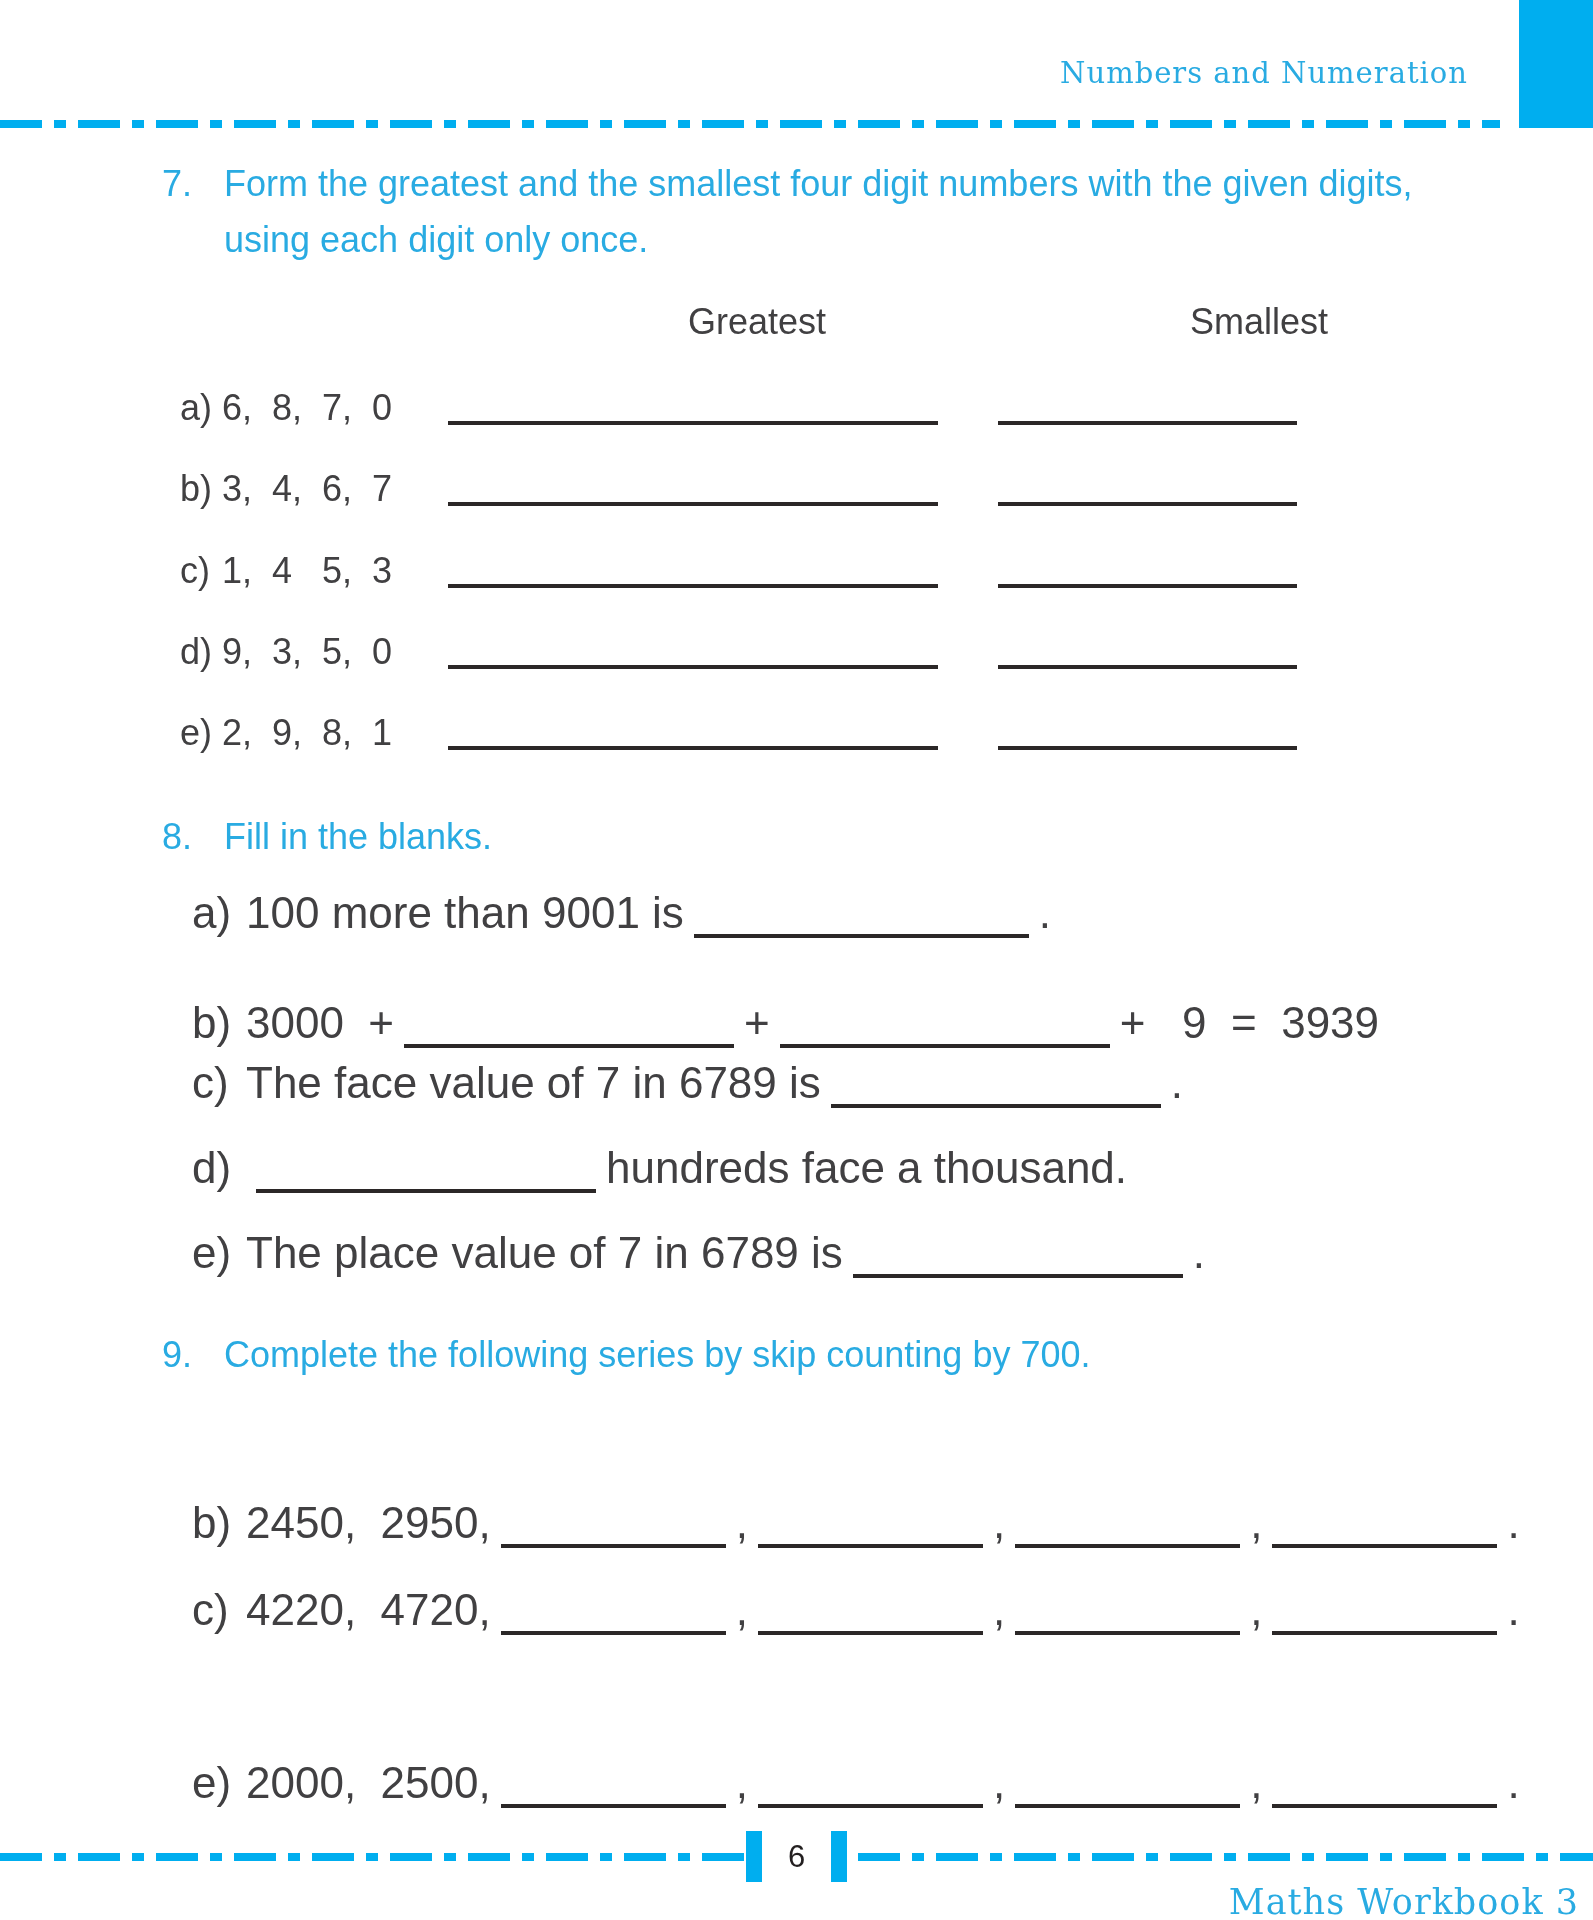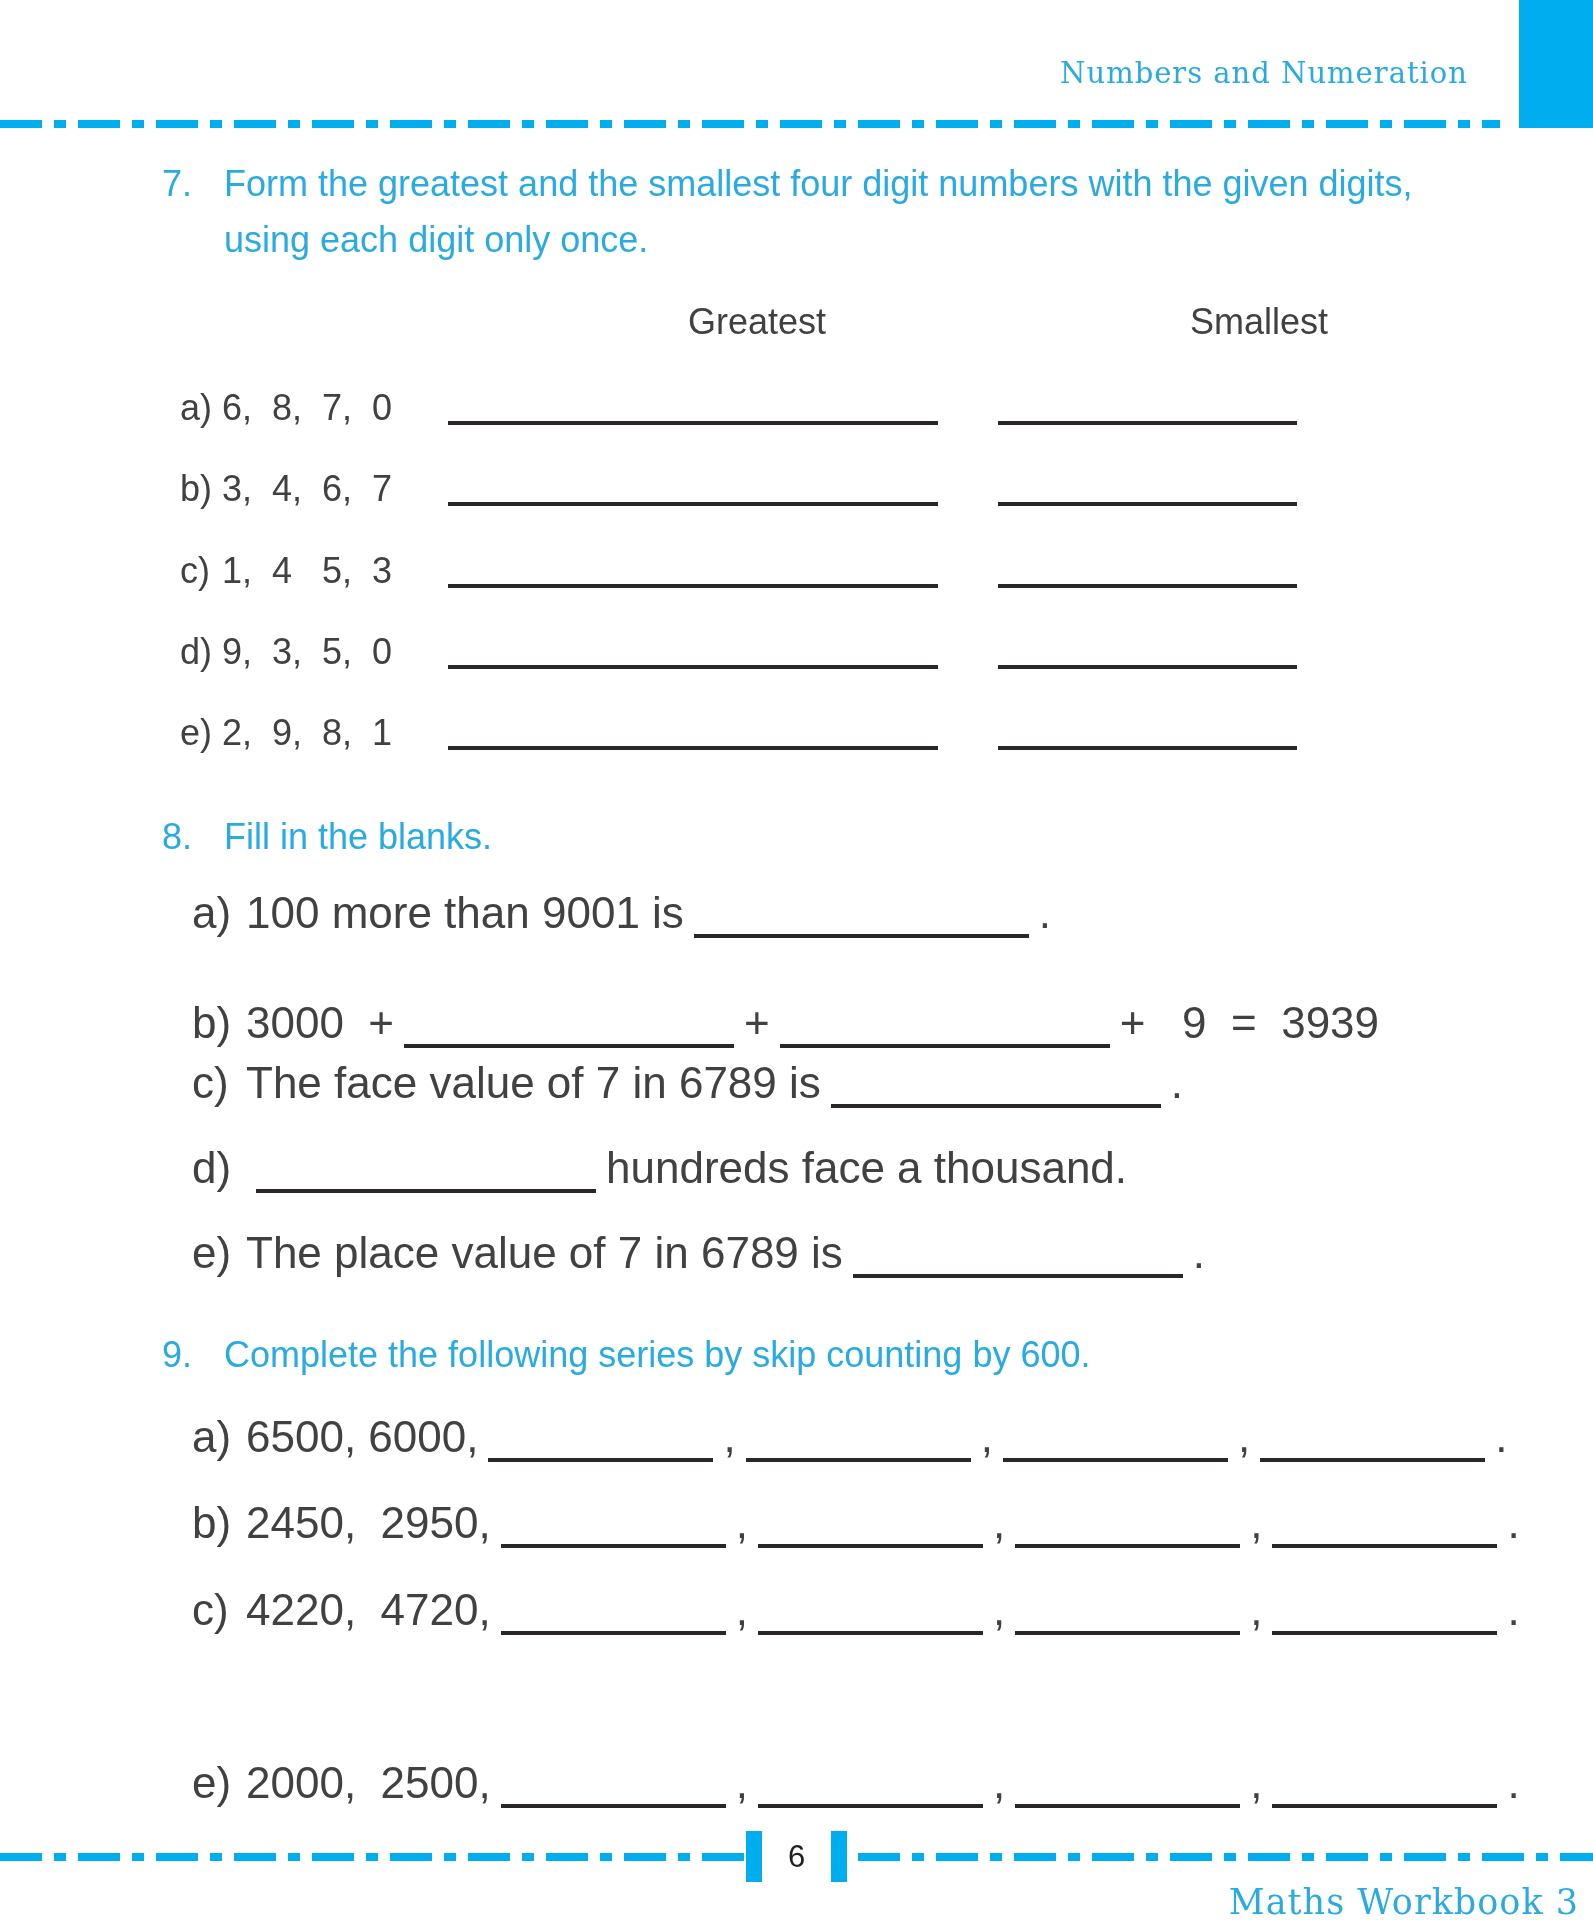--- a/index.html
+++ b/index.html
@@ -133,26 +133,23 @@
   </div>
   <div class="fill-row" style="top:1144px;">
     <span class="lbl">d)</span><span class="t"></span><span class="blank b340"></span><span class="t">hundreds face a thousand.</span>
   </div>
   <div class="fill-row" style="top:1229px;">
     <span class="lbl">e)</span><span class="t">The place value of 7 in 6789 is</span><span class="blank b330"></span><span class="t">.</span>
   </div>
 
   <div class="q-heading q9h" style="top:1331px;">
     <span class="qnum">9.</span>
-    <span class="qtext">Complete the following series by skip counting by 600.</span>
+    <span class="qtext">Complete the following series by skip counting by 700.</span>
   </div>
 
-  <div class="fill-row" style="top:1413px;">
-    <span class="lbl">a)</span><span class="t">6500, 6000,</span><span class="blank b225"></span><span class="t">,</span><span class="blank b225"></span><span class="t">,</span><span class="blank b225"></span><span class="t">,</span><span class="blank b225"></span><span class="t">.</span>
-  </div>
   <div class="fill-row" style="top:1499px;">
     <span class="lbl">b)</span><span class="t">2450,  2950,</span><span class="blank b225"></span><span class="t">,</span><span class="blank b225"></span><span class="t">,</span><span class="blank b225"></span><span class="t">,</span><span class="blank b225"></span><span class="t">.</span>
   </div>
   <div class="fill-row" style="top:1586px;">
     <span class="lbl">c)</span><span class="t">4220,  4720,</span><span class="blank b225"></span><span class="t">,</span><span class="blank b225"></span><span class="t">,</span><span class="blank b225"></span><span class="t">,</span><span class="blank b225"></span><span class="t">.</span>
   </div>
   <div class="fill-row" style="top:1759px;">
     <span class="lbl">e)</span><span class="t">2000,  2500,</span><span class="blank b225"></span><span class="t">,</span><span class="blank b225"></span><span class="t">,</span><span class="blank b225"></span><span class="t">,</span><span class="blank b225"></span><span class="t">.</span>
   </div>
 

